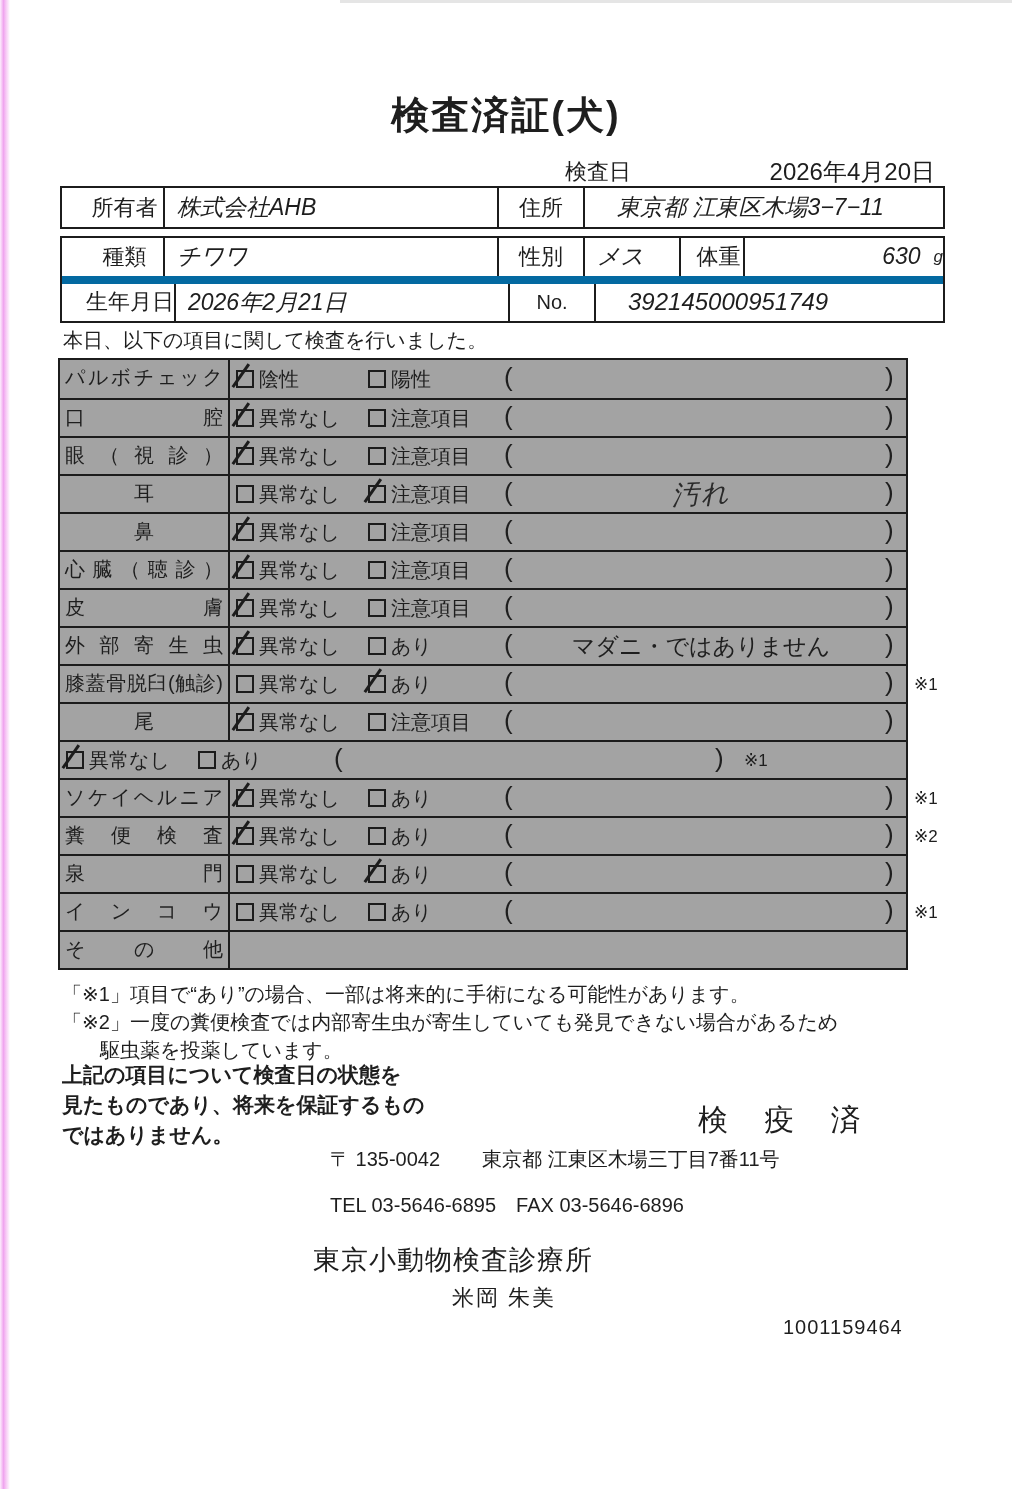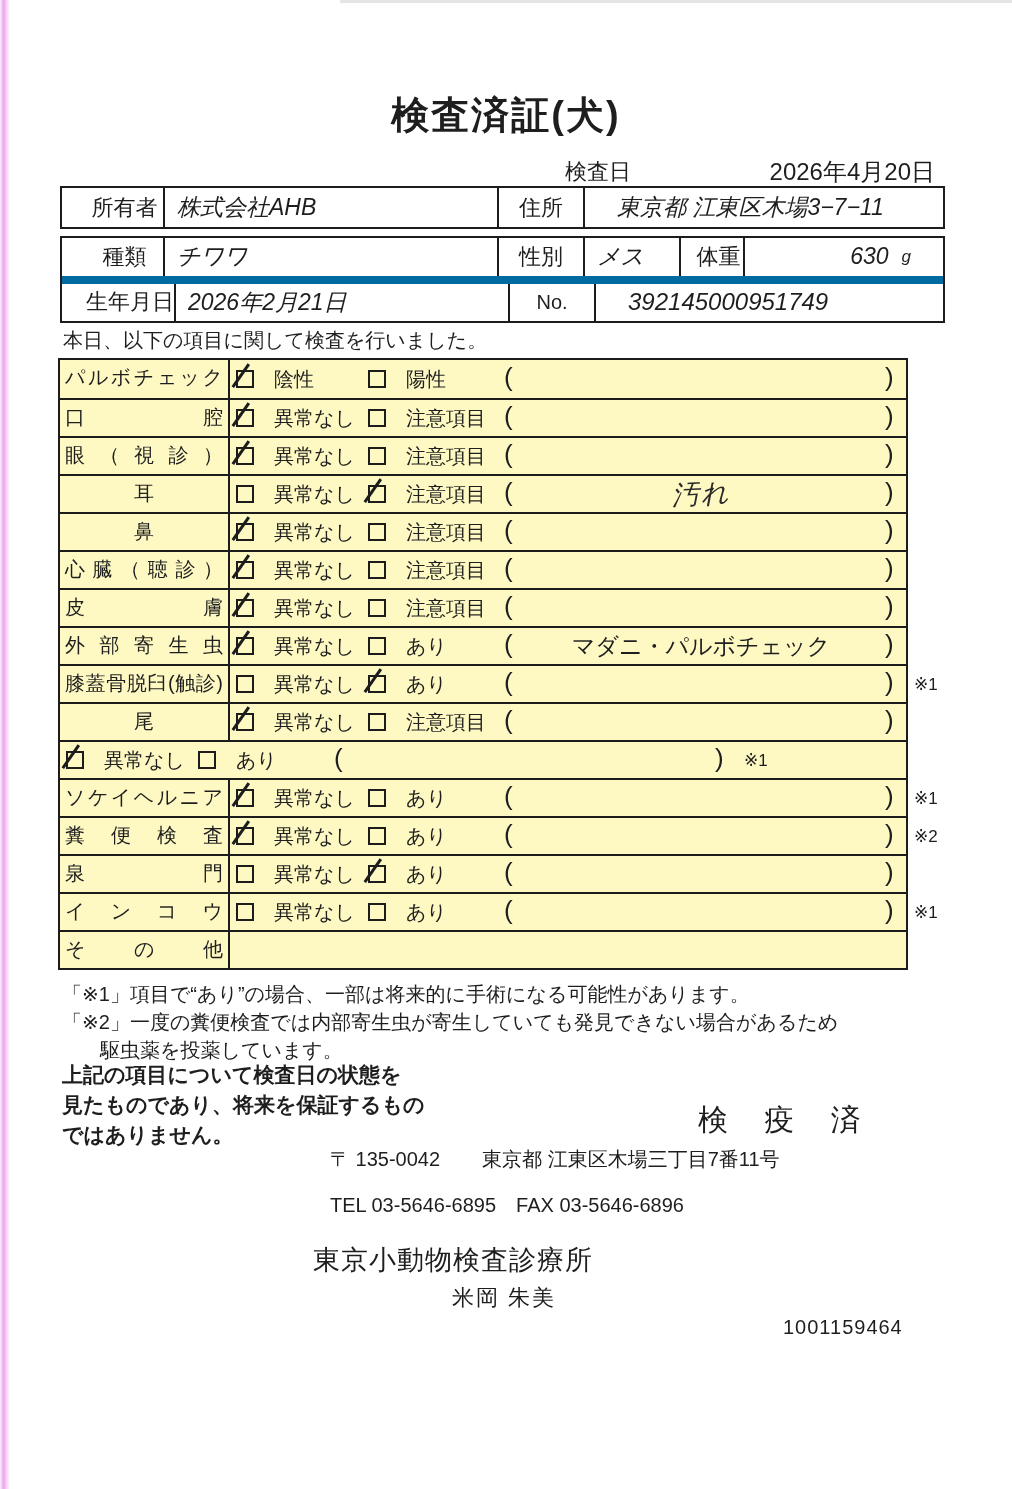--- a/index.html
+++ b/index.html
@@ -23,36 +23,36 @@
   .cell:last-child{border-right:none;margin-left:20px;}
   .cell.lab{justify-content:center;font-size:22px;}
   .cell.val{padding-left:12px;font-size:23px;font-style:italic;}
   .cell.num{font-size:20px;justify-content:center;}
   .w-label{flex:0 0 103px;padding-left:24px;}
   .w-name{flex:0 0 334px;}
   .w-addr-label{flex:0 0 86px;}
   .w-sex{flex:0 0 96px;}
   .w-wlabel{flex:0 0 64px;padding-left:13px;}
   .w-rest{flex:1;}
-  .weight-cell{justify-content:flex-end;padding-right:32px;}
+  .weight-cell{justify-content:flex-end;padding-right:0;}
   .weight-num{font-size:23px;}
   .weight-unit{font-size:17px;margin-left:13px;}
 
   .intro{position:absolute;top:327px;left:63px;font-size:20px;}
 
   .xtable{position:absolute;top:358px;left:58px;width:850px;border:2px solid #1c1c1c;
-          box-sizing:border-box;background:#fef9c3;}
+          box-sizing:border-box;background:#a3a3a3;}
   .xrow{display:flex;height:38px;box-sizing:border-box;}
   .xrow + .xrow{border-top:2px solid #1c1c1c;}
   .xlabel{flex:0 0 170px;box-sizing:border-box;border-right:2px solid #1c1c1c;
           font-size:20px;line-height:35px;padding:0 5px;white-space:nowrap;
           text-align:justify;text-align-last:justify;overflow:hidden;}
   .xlabel.single{text-align:center;text-align-last:center;}
   .xcontent{position:relative;flex:1;overflow:visible;}
-  .opt{position:absolute;top:0;height:100%;display:flex;align-items:center;gap:20px;}
+  .opt{position:absolute;top:0;height:100%;display:flex;align-items:center;gap:5px;}
   .opt0{left:6px;}
   .opt1{left:138px;}
   .opt-text{font-size:20px;white-space:nowrap;}
   .cb{width:14px;height:14px;border:2px solid #1c1c1c;position:relative;flex:none;box-sizing:content-box;}
   .cb.checked::after{content:"";position:absolute;left:-4px;bottom:-2px;width:28px;height:3px;
           background:#1c1c1c;transform-origin:0 100%;transform:rotate(-55deg);}
   .paren{position:absolute;top:50%;transform:translateY(-54%);font-size:26px;font-weight:400;}
   .paren.open{left:274px;}
   .paren.close{left:655px;}
   .xnote{position:absolute;left:296px;width:350px;top:0;height:100%;
@@ -236,21 +236,21 @@
         <div class="xcontent">
           <span class="opt opt0">
             <span class="cb checked"></span>
             <span class="opt-text">異常なし</span>
           </span>
           <span class="opt opt1">
             <span class="cb"></span>
             <span class="opt-text">あり</span>
           </span>
           <span class="paren open">(</span>
-          <span class="xnote">マダニ・パルボチェック</span>
+          <span class="xnote">マダニ・ではありません</span>
           <span class="paren close">)</span>
         </div>
       </div>
       <div class="xrow">
         <div class="xlabel">膝蓋骨脱臼(触診)</div>
         <div class="xcontent">
           <span class="opt opt0">
             <span class="cb"></span>
             <span class="opt-text">異常なし</span>
           </span>

